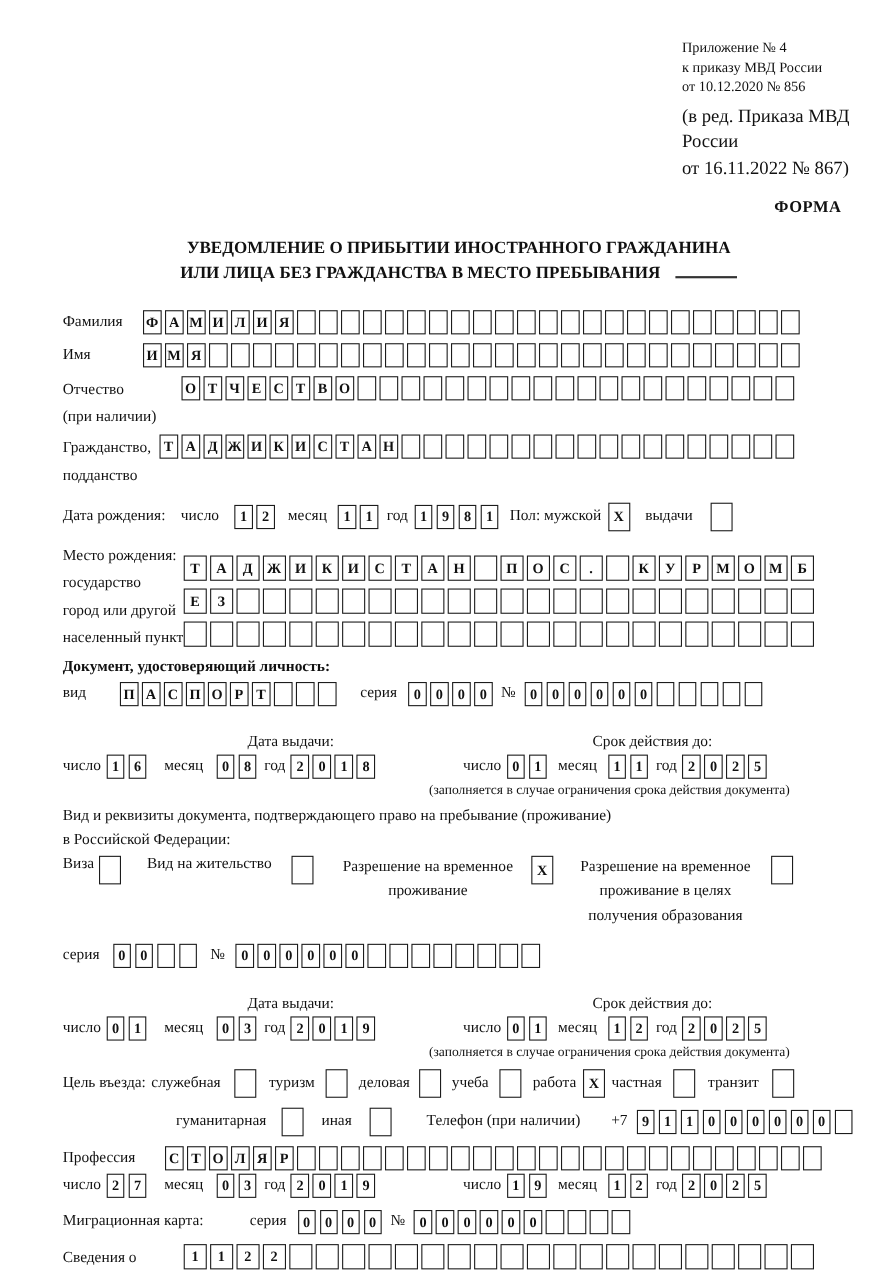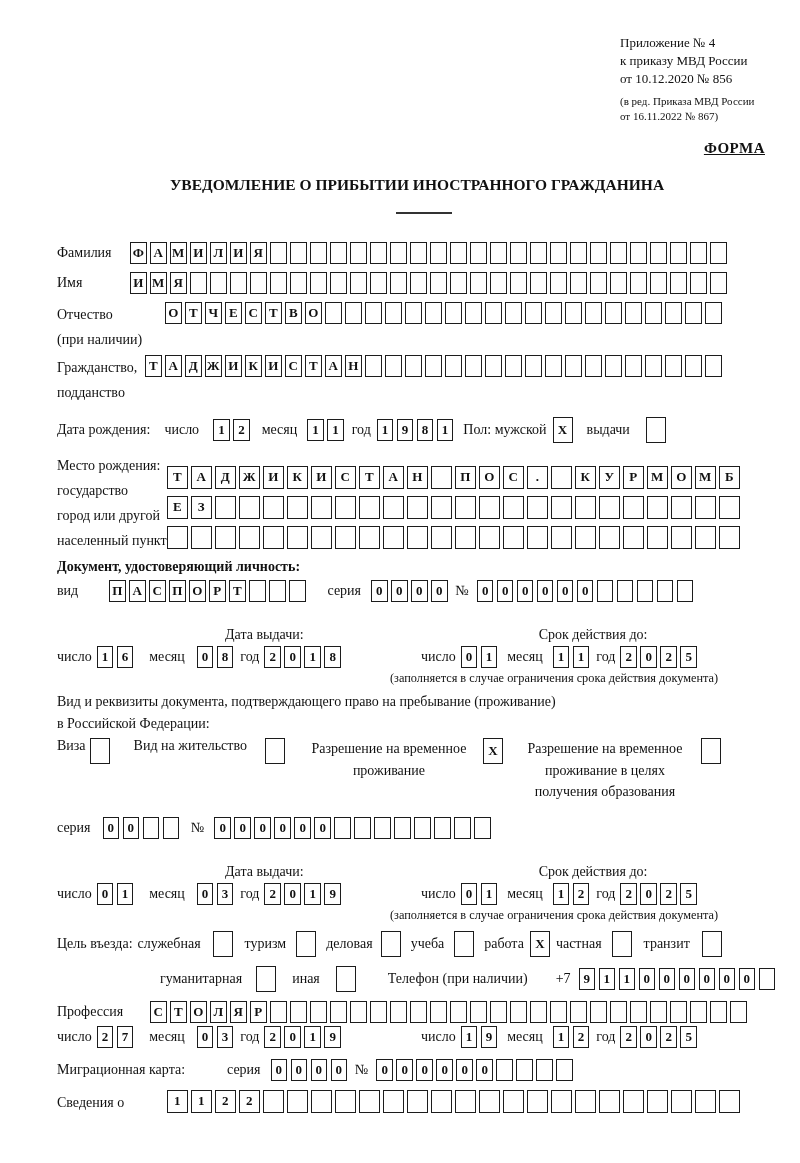--- a/index.html
+++ b/index.html
@@ -3,23 +3,23 @@
 <meta charset="utf-8">
 <style>
   html,body{margin:0;padding:0;background:#ffffff;}
   .page{
     width:800px;height:1163px;box-sizing:border-box;
     padding:34px 23px 10px 57px;
     font-family:"Liberation Serif","DejaVu Serif",serif;
     color:#111;background:#fff;position:relative;font-size:14px;
   }
   .appendix{margin-left:563px;font-size:13px;line-height:1.4;}
-  .appendix .amend{font-size:11px;}
+  .appendix .amend{font-size:17px;}
   .appendix .amend.first{margin-top:5px;}
-  .forma{font-weight:bold;font-size:15px;text-align:right;margin:16px 12px 0 0;letter-spacing:.5px;text-decoration:underline;}
+  .forma{font-weight:bold;font-size:15px;text-align:right;margin:16px 12px 0 0;letter-spacing:.5px;}
   .title{font-weight:bold;font-size:15.5px;text-align:center;margin-top:16px;line-height:1.5;}
   .uscore{display:inline-block;width:56px;border-bottom:2px solid #333;margin-left:14px;vertical-align:baseline;}
   .section-heading{font-weight:bold;font-size:14.3px;margin-top:27px;letter-spacing:.2px;}
   .row{display:flex;align-items:center;}
   .lbl{white-space:nowrap;}
   .lblcol div{line-height:25px;}
   .cells{display:inline-flex;gap:3.5px;}
   .cell{
     flex:none;width:14.5px;height:20px;border:1.6px solid #1c1c1c;
     display:inline-flex;align-items:center;justify-content:center;
@@ -46,21 +46,21 @@
     <div>от 10.12.2020 № 856</div>
     <div class="amend first">(в ред. Приказа МВД России</div>
     <div class="amend">от 16.11.2022 № 867)</div>
   </div>
 
   <div class="forma">ФОРМА</div>
 
   <div class="title">
     <div>УВЕДОМЛЕНИЕ О ПРИБЫТИИ ИНОСТРАННОГО ГРАЖДАНИНА</div>
     <div>
-      <span class="uscore"></span>
+      <span>ИЛИ ЛИЦА БЕЗ ГРАЖДАНСТВА В МЕСТО ПРЕБЫВАНИЯ</span><span class="uscore"></span>
     </div>
   </div>
 
 
   <div class="row" style="margin-top:22px">
     <span class="lbl w73">Фамилия</span>
     <span class="cells">
         <span class="cell">Ф</span>
         <span class="cell">А</span>
         <span class="cell">М</span>

